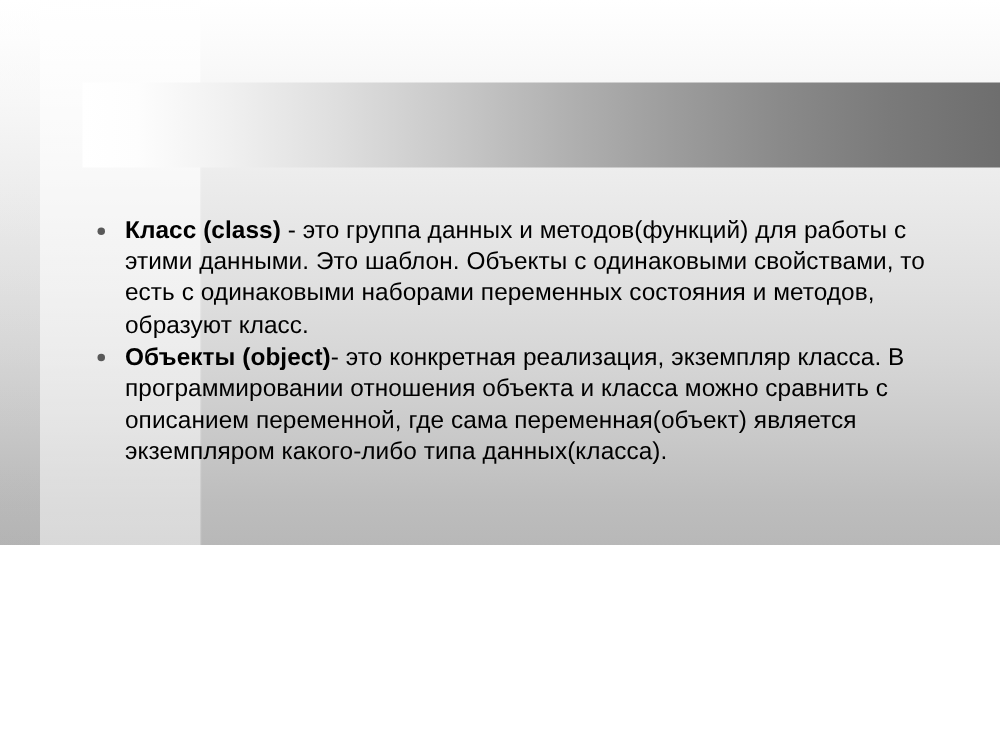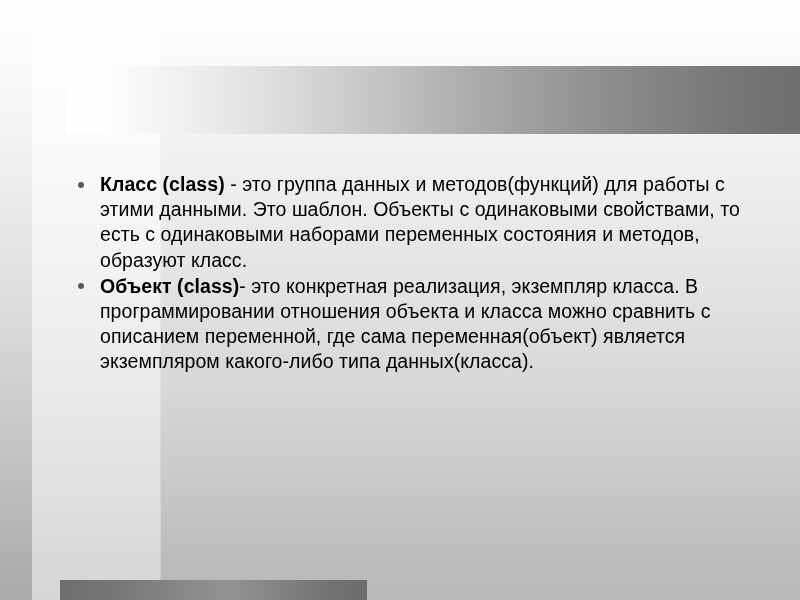--- a/index.html
+++ b/index.html
@@ -10,21 +10,21 @@
     width: 800px;
     height: 600px;
     overflow: hidden;
     font-family: "Liberation Sans", sans-serif;
   }
 
   
   .slide {
     position: relative;
     width: 800px;
-    height: 600px;
+    height: 436px;
     overflow: hidden;
     background: linear-gradient(to bottom,
                 #ffffff 0%,
                 #fbfbfb 8%,
                 #f3f3f3 22%,
                 #e9e9e9 38%,
                 #e0e0e0 52%,
                 #d6d6d6 66%,
                 #c9c9c9 80%,
                 #bdbdbd 92%,
@@ -164,21 +164,21 @@
   <div class="content">
     <ul class="bullets">
 
       <li>
         <span class="bullet-dot"></span>
         <span class="lead">Класс (class)</span><span class="rest"> - это группа данных и методов(функций) для работы с этими данными. Это шаблон. Объекты с одинаковыми свойствами, то есть с одинаковыми наборами переменных состояния и методов, образуют класс.</span>
       </li>
 
       <li>
         <span class="bullet-dot"></span>
-        <span class="lead">Объект (class)</span><span class="rest">- это конкретная реализация, экземпляр класса. В программировании отношения объекта и класса можно сравнить с описанием переменной, где сама переменная(объект) является экземпляром какого-либо типа данных(класса).</span>
+        <span class="lead">Объекты (object)</span><span class="rest">- это конкретная реализация, экземпляр класса. В программировании отношения объекта и класса можно сравнить с описанием переменной, где сама переменная(объект) является экземпляром какого-либо типа данных(класса).</span>
       </li>
 
     </ul>
   </div>
 
   <div class="bottom-bar"></div>
 
 </div>
 
 </body></html>

